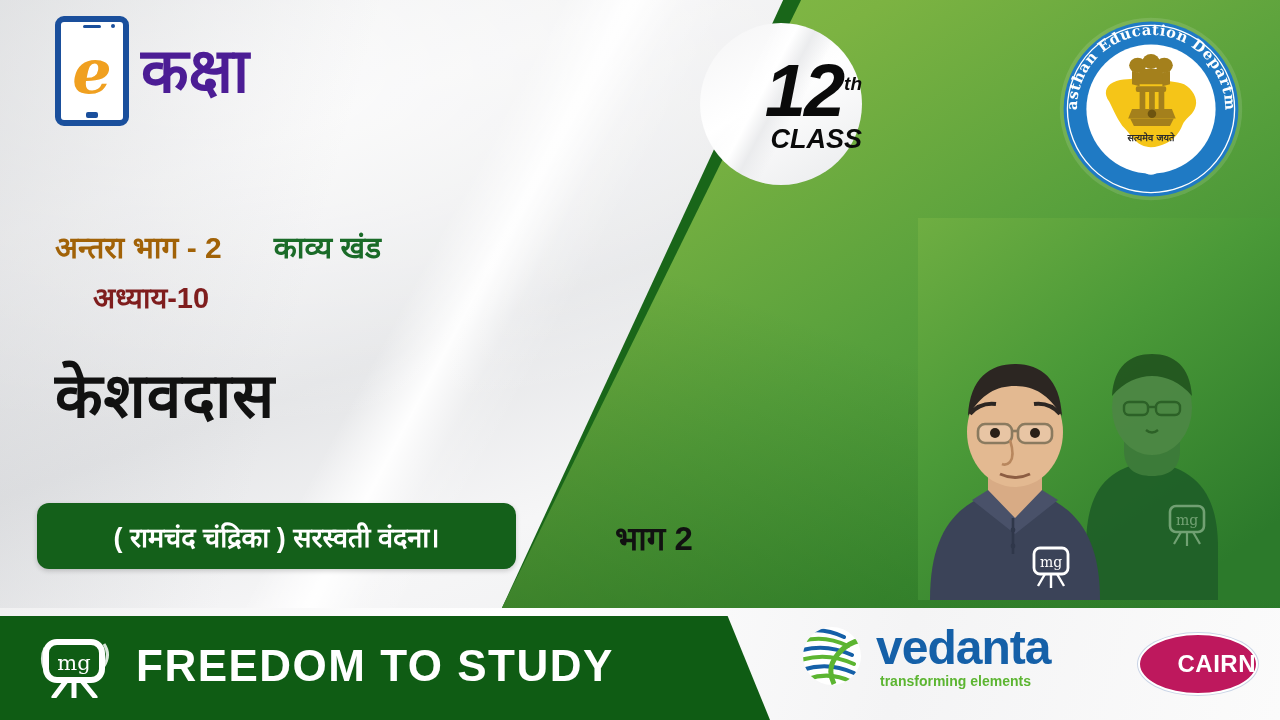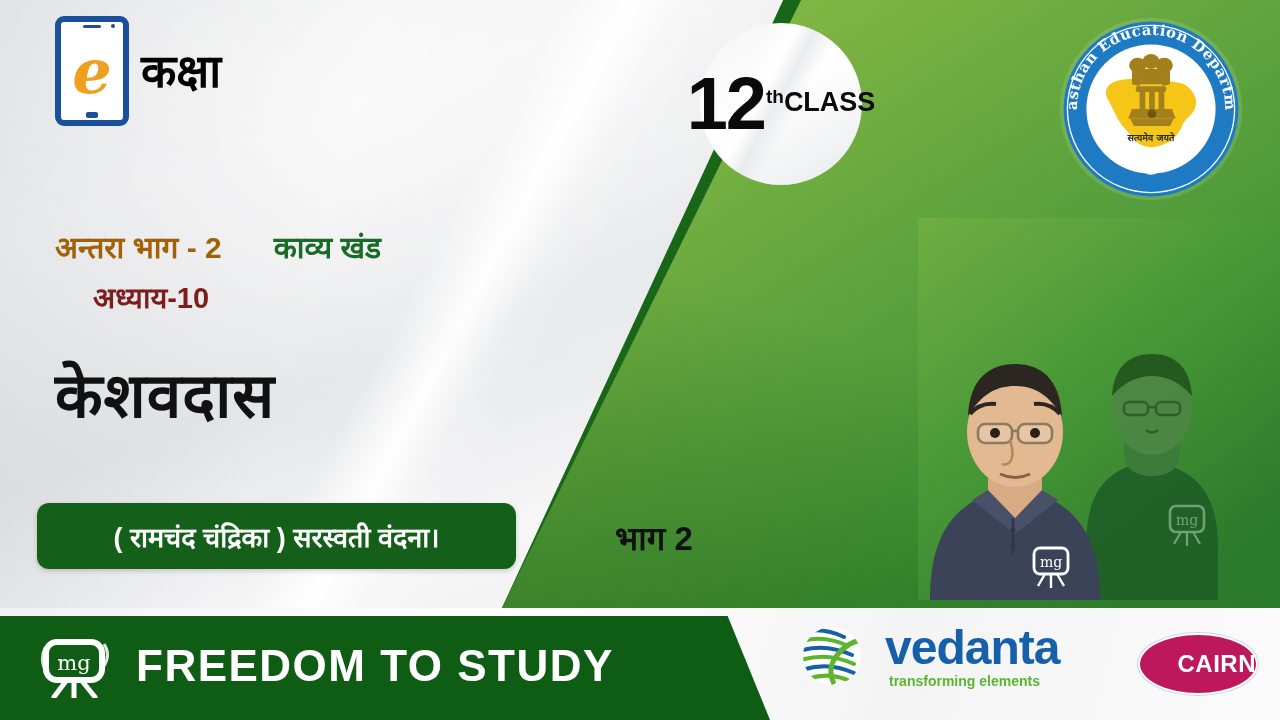--- a/index.html
+++ b/index.html
@@ -59,22 +59,24 @@
   
   .class-circle {
     position: absolute;
     left: 700px; top: 23px;
     width: 162px; height: 162px;
     border-radius: 50%;
     background:
       linear-gradient(118deg, rgba(255,255,255,0) 30%, rgba(255,255,255,1) 40%, rgba(232,233,235,0.85) 48%, rgba(255,255,255,0) 58%),
       linear-gradient(150deg, #f4f4f5 0%, #ffffff 45%, #e9eaec 100%);
     display: flex;
-    align-items: center;
+    flex-direction: column;
+    align-items: flex-end;
     justify-content: center;
+    font-style: italic;
   }
   .class-num-row { display: flex; align-items: flex-start; line-height: 1; }
   .class-num {
     font-size: 74px; font-weight: 700; color: #0a0a0a;
     letter-spacing: -2px;
   }
   .class-sup {
     font-size: 19px; font-weight: 700; color: #0a0a0a;
     margin-top: 20px; margin-left: 1px;
   }
@@ -116,21 +118,21 @@
     position: absolute; bottom: 2px; left: 50%; transform: translateX(-50%);
     width: 12px; height: 6px; background: #1a4f9c; border-radius: 2px;
   }
   .phone .e-letter {
     font-family: "DejaVu Serif", serif;
     font-size: 62px; font-style: italic; font-weight: 700;
     color: #f0a020; line-height: 1; margin-top: 2px;
   }
   .kaksha {
     font-family: "Liberation Sans", sans-serif;
-    font-size: 46px; font-weight: 700; color: #000000;
+    font-size: 62px; font-weight: 700; color: #4c1d95;
     line-height: 1;
   }
 
   
   .subject {
     position: absolute; left: 55px; top: 133px;
     font-size: 39px; font-weight: 700; color: #1a1a1a;
   }
   .book-row {
     position: absolute; left: 55px; top: 226px;
@@ -196,21 +198,21 @@
   .fts-row {
     position: absolute; left: 40px; top: 26px;
     display: flex; align-items: center; gap: 22px;
   }
   .fts-text {
     color: #ffffff; font-size: 44px; font-weight: 700;
     letter-spacing: 1.5px;
   }
   .vedanta {
     position: absolute; left: 800px; top: 624px;
-    display: flex; align-items: center; gap: 21px;
+    display: flex; align-items: center; gap: 12px;
   }
   .vedanta-words { display: flex; flex-direction: column; line-height: 1; }
   .vedanta-name {
     font-size: 48px; font-weight: 700; color: #1560a8; letter-spacing: -1px;
   }
   .vedanta-tag {
     font-size: 14px; font-weight: 700; color: #5cb531;
     margin-top: 2px; margin-left: 4px; letter-spacing: 0px;
   }
   .cairn {

